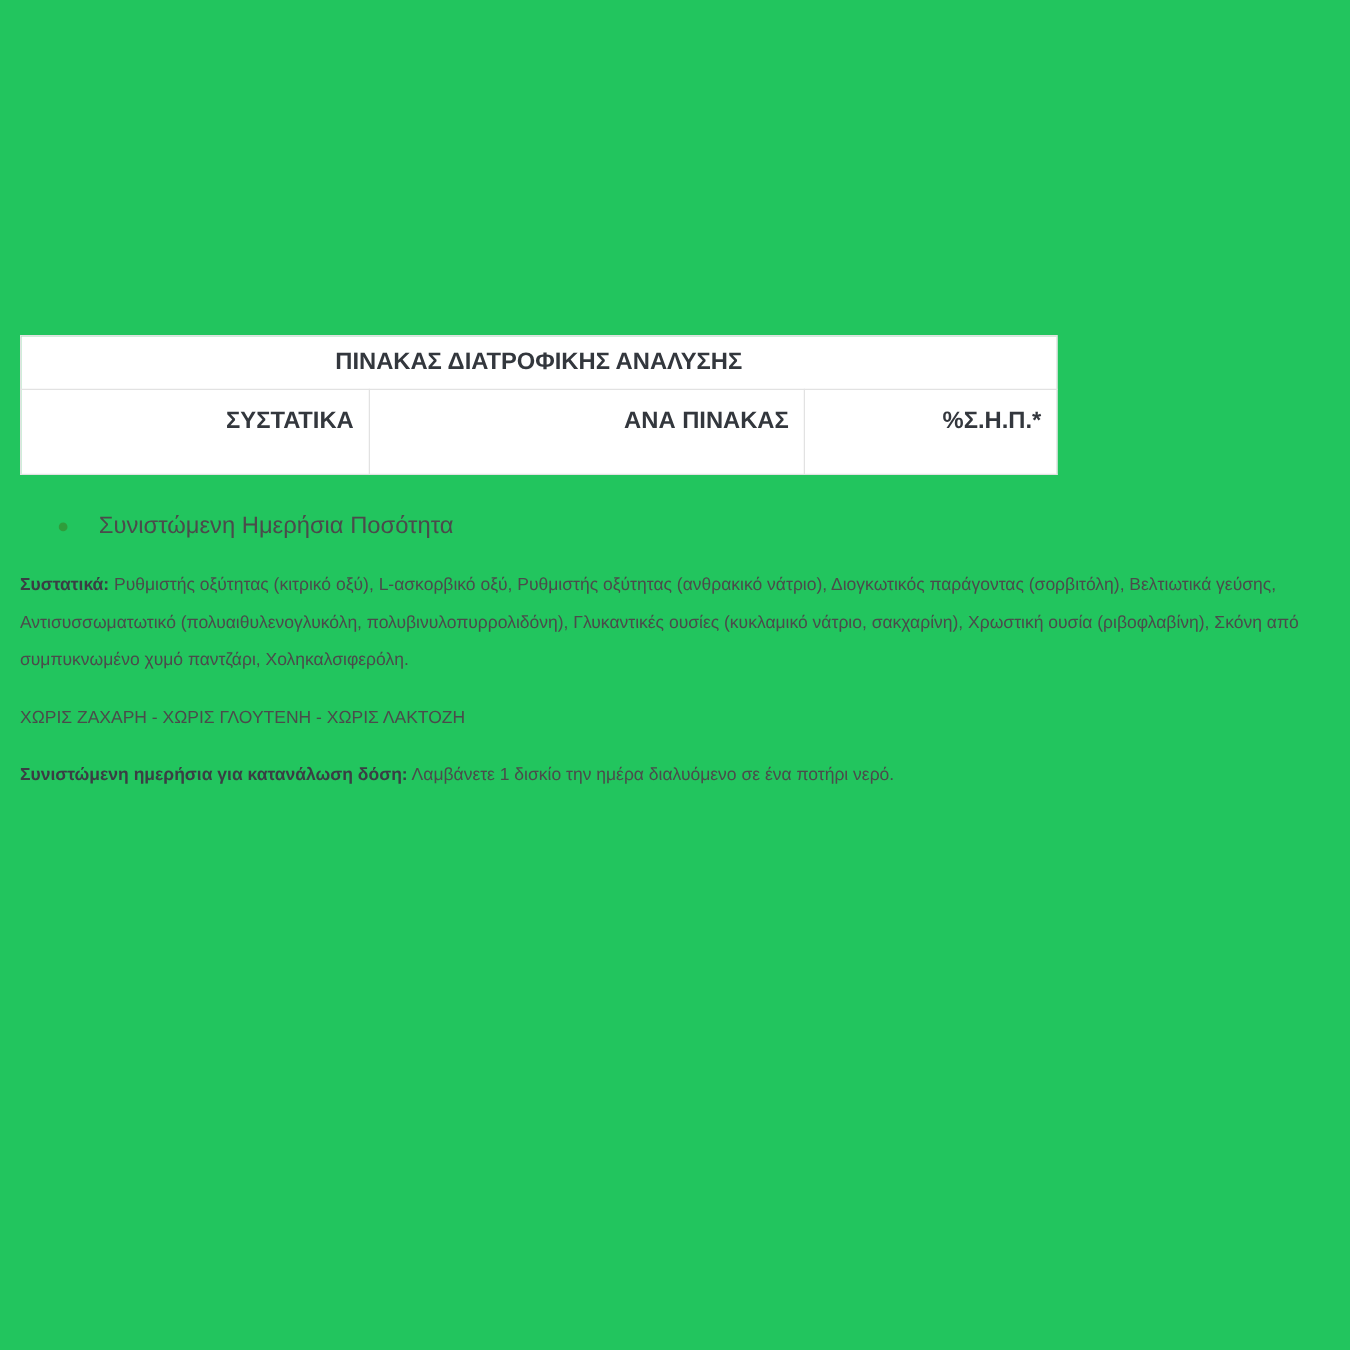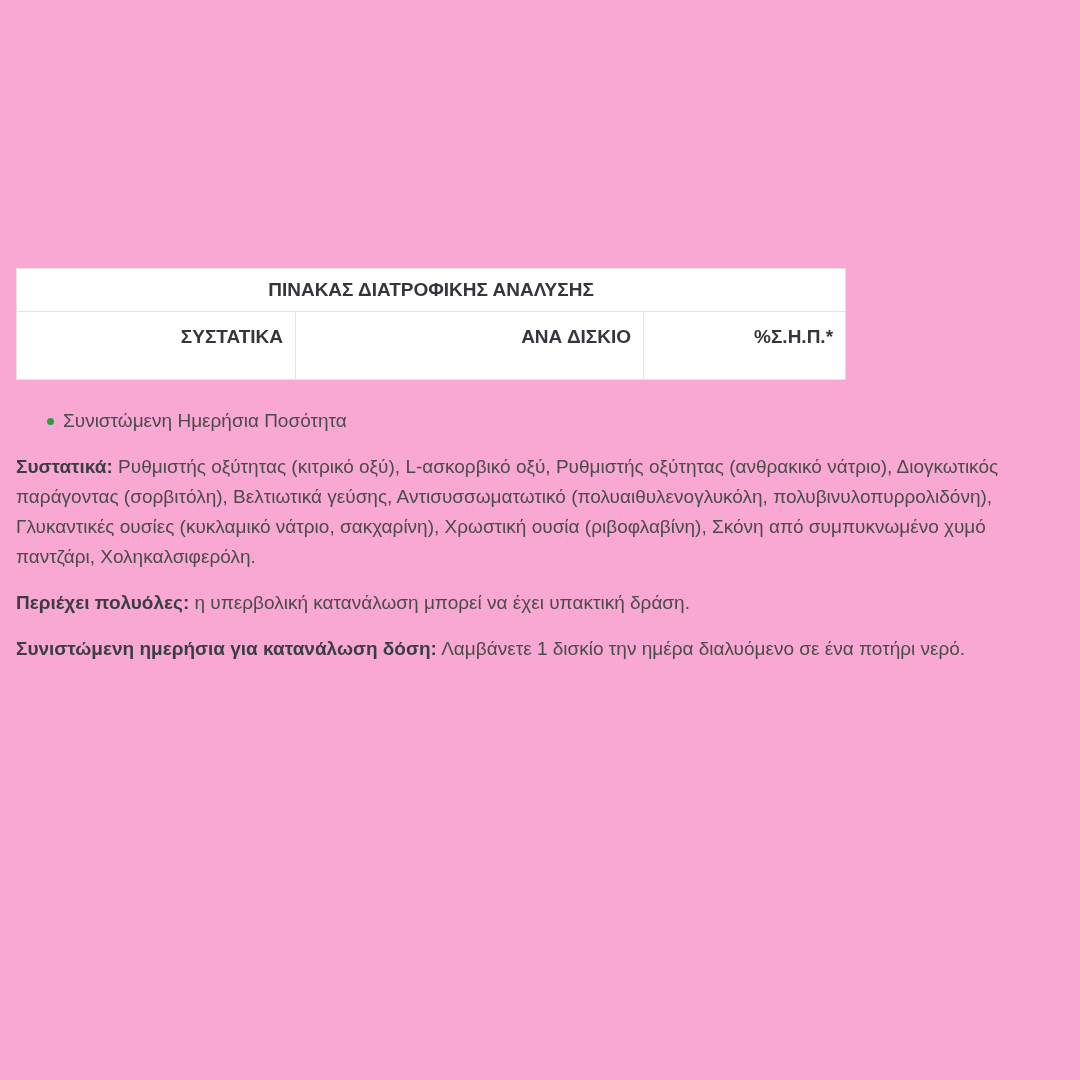--- a/index.html
+++ b/index.html
@@ -1,20 +1,20 @@
 <!DOCTYPE html>
 <html lang="el"><head>
 <meta charset="utf-8">
 <style>
   html, body { margin: 0; padding: 0; background: #ffffff; }
   .page {
     position: relative;
     width: 1080px;
     height: 1080px;
-    background: #f9a8d4;
+    background: #22c55e;
     box-sizing: border-box;
     padding: 268px 16px 0 16px;
     font-family: "Liberation Sans", "DejaVu Sans", sans-serif;
     color: #4b4b4b;
     overflow: hidden;
   }
   table.nutrition {
     border-collapse: collapse;
     table-layout: fixed;
     width: 829px;
@@ -46,32 +46,33 @@
     vertical-align: middle;
     color: #4b4b4b;
   }
   .bullet-note {
     margin: 26px 0 16px 31px;
     display: flex;
     align-items: center;
     font-size: 19px;
     line-height: 30px;
     color: #4b4b4b;
+    gap: 16px;
   }
   .bullet-dot {
     width: 7px;
     height: 7px;
     border-radius: 50%;
     background: #2f9d3b;
     margin-right: 9px;
     flex: 0 0 auto;
   }
   .para {
     width: 1048px;
-    font-size: 19px;
+    font-size: 14px;
     line-height: 30px;
     margin: 16px 0 12px 0;
     color: #4b4b4b;
   }
   .bold-label {
     font-weight: bold;
     color: #3a3e44;
   }
 </style>
 </head>
@@ -84,31 +85,31 @@
       <col style="width:279px">
       <col style="width:348px">
       <col style="width:202px">
     </colgroup>
     <tbody>
       <tr class="title-row">
         <td colspan="3">ΠΙΝΑΚΑΣ ΔΙΑΤΡΟΦΙΚΗΣ ΑΝΑΛΥΣΗΣ</td>
       </tr>
       <tr class="header-row">
         <th>ΣΥΣΤΑΤΙΚΑ</th>
-        <th>ΑΝΑ ΔΙΣΚΙΟ</th>
+        <th>ΑΝΑ ΠΙΝΑΚΑΣ</th>
         <th>%Σ.Η.Π.*</th>
       </tr>
     </tbody>
   </table>
 
   <div class="bullet-note">
     <span class="bullet-dot"></span>
     <span>Συνιστώμενη Ημερήσια Ποσότητα</span>
   </div>
 
   <p class="para"><span class="bold-label">Συστατικά:</span><span> Ρυθμιστής οξύτητας (κιτρικό οξύ), L-ασκορβικό οξύ, Ρυθμιστής οξύτητας (ανθρακικό νάτριο), Διογκωτικός παράγοντας (σορβιτόλη), Βελτιωτικά γεύσης, Αντισυσσωματωτικό (πολυαιθυλενογλυκόλη, πολυβινυλοπυρρολιδόνη), Γλυκαντικές ουσίες (κυκλαμικό νάτριο, σακχαρίνη), Χρωστική ουσία (ριβοφλαβίνη), Σκόνη από συμπυκνωμένο χυμό παντζάρι, Χοληκαλσιφερόλη.</span></p>
 
+  <p class="para">ΧΩΡΙΣ ΖΑΧΑΡΗ - ΧΩΡΙΣ ΓΛΟΥΤΕΝΗ - ΧΩΡΙΣ ΛΑΚΤΟΖΗ</p>
 
-  <p class="para"><span class="bold-label">Περιέχει πολυόλες:</span><span> η υπερβολική κατανάλωση μπορεί να έχει υπακτική δράση.</span></p>
 
   <p class="para"><span class="bold-label">Συνιστώμενη ημερήσια για κατανάλωση δόση:</span><span> Λαμβάνετε 1 δισκίο την ημέρα διαλυόμενο σε ένα ποτήρι νερό.</span></p>
 
 </div>
 
 </body></html>

